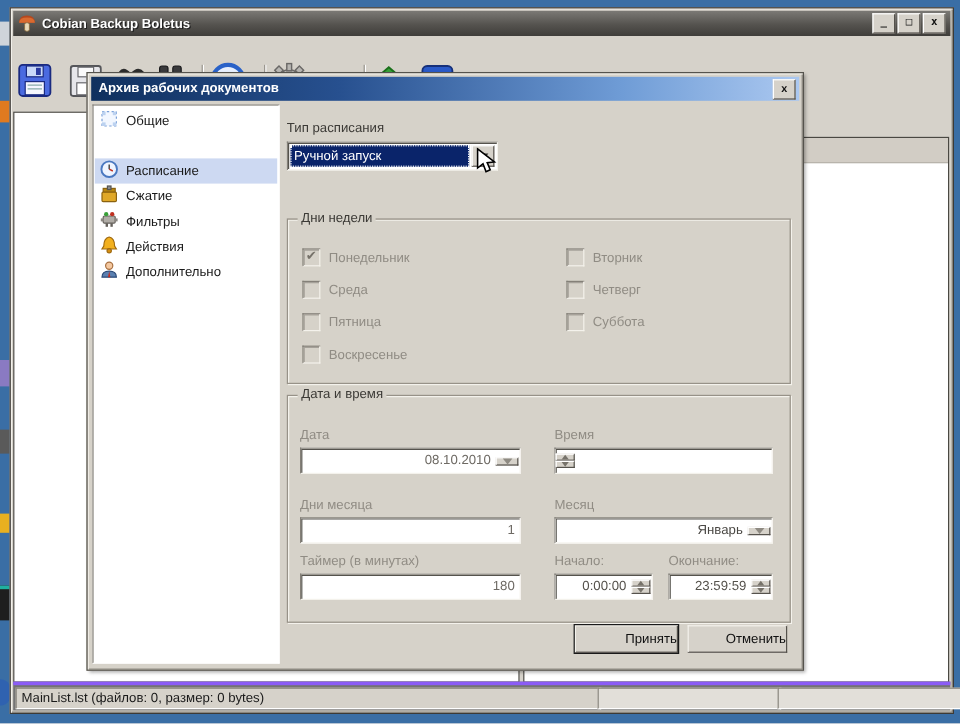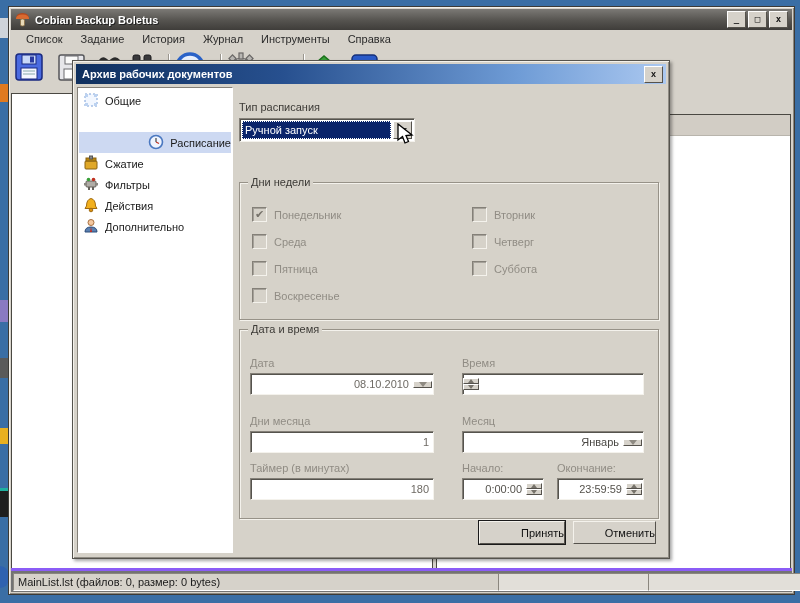--- a/index.html
+++ b/index.html
@@ -38,21 +38,21 @@
   .dlgtitle{position:absolute;left:3px;top:3px;right:3px;height:20px;
     background:linear-gradient(90deg,#10305e 0%,#27508f 35%,#6f9cd6 75%,#abc8f0 100%);
     display:flex;align-items:center;padding:0 3px 0 6px;}
   .dlgtitle .t{color:#fff;font-weight:bold;}
   .dlgclose{margin-left:auto;width:17px;height:15px;background:#d6d2ca;border:1px solid;
     border-color:#fff #55524c #55524c #fff;display:flex;align-items:center;justify-content:center;
     font-size:9px;font-weight:bold;color:#111;}
   .sidebar{position:absolute;left:4px;top:26px;width:154px;bottom:5px;background:#fff;
     border:1px solid;border-color:#848078 #fff #fff #848078;}
   .sitem{position:absolute;left:1px;right:1px;height:21px;display:flex;align-items:center;padding-left:4px;gap:6px;}
-  .sitem.sel{background:#cdd9f2;justify-content:flex-end;}
+  .sitem.sel{background:#cdd9f2;}
   .sitem .lbl{color:#1a1a1a;}
   .content{position:absolute;left:158px;top:26px;right:5px;bottom:5px;}
   .label{position:absolute;color:#3c3a36;}
   .dlabel{position:absolute;color:#908c84;}
   .combo{position:absolute;height:22px;background:#fff;border:1px solid;border-color:#848078 #f4f2ec #f4f2ec #848078;
     box-shadow:inset 1px 1px 0 #55534d;display:flex;}
   .combo .val{flex:1;display:flex;align-items:center;padding:0 3px;margin:2px;}
   .combo .val.selhl{background:#0a246a;color:#fff;outline:1px dotted #fff;outline-offset:-1px;}
   .cbtn{width:17px;margin:2px 2px 2px 0;background:#d6d2ca;border:1px solid;border-color:#fff #55524c #55524c #fff;
     display:flex;align-items:center;justify-content:center;}
@@ -103,28 +103,20 @@
           </svg>
       </span>
       <span class="t">Cobian Backup Boletus</span>
       <span class="winbtns">
         <span class="wbtn">_</span>
         <span class="wbtn">□</span>
         <span class="wbtn">x</span>
       </span>
     </div>
 
-    <div class="menubar">
-      <span class="menuitem">Список</span>
-      <span class="menuitem">Задание</span>
-      <span class="menuitem">История</span>
-      <span class="menuitem">Журнал</span>
-      <span class="menuitem">Инструменты</span>
-      <span class="menuitem">Справка</span>
-    </div>
 
     <div class="toolbar">
       <span class="tico" style="left:2px;">
         <svg width="34" height="34" viewBox="0 0 34 34">
             <rect x="3" y="4" width="26" height="26" rx="3" fill="#4a6ae0" stroke="#1a2a80" stroke-width="1.5"></rect>
             <rect x="9" y="5" width="14" height="9" fill="#c8d8f8" stroke="#1a2a80"></rect>
             <rect x="17" y="6.5" width="4" height="6" fill="#2a3aa0"></rect>
             <rect x="8" y="18" width="16" height="11" fill="#f4f6ff" stroke="#1a2a80"></rect>
             <line x1="10" y1="21" x2="22" y2="21" stroke="#8aa"></line>
             <line x1="10" y1="24" x2="22" y2="24" stroke="#8aa"></line>

